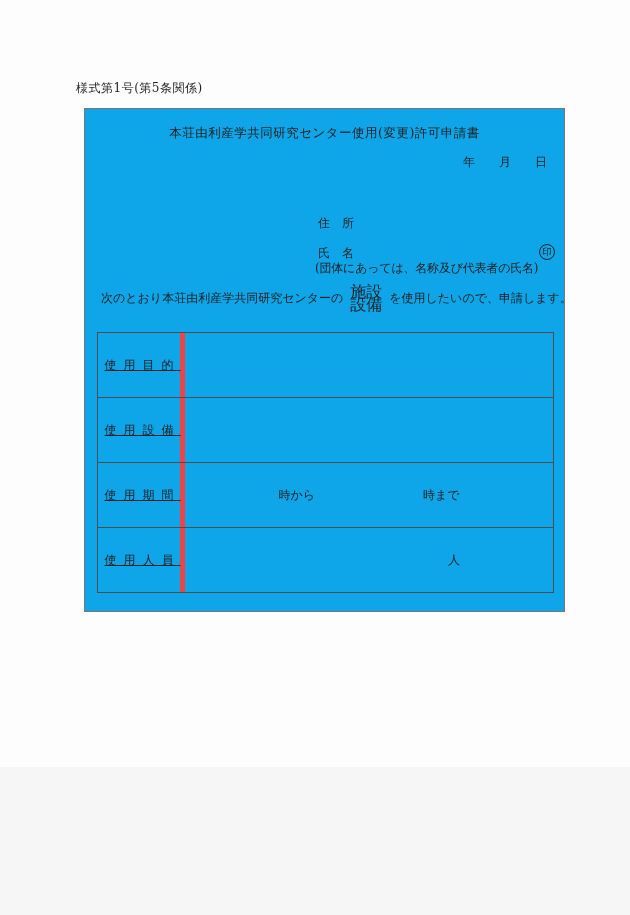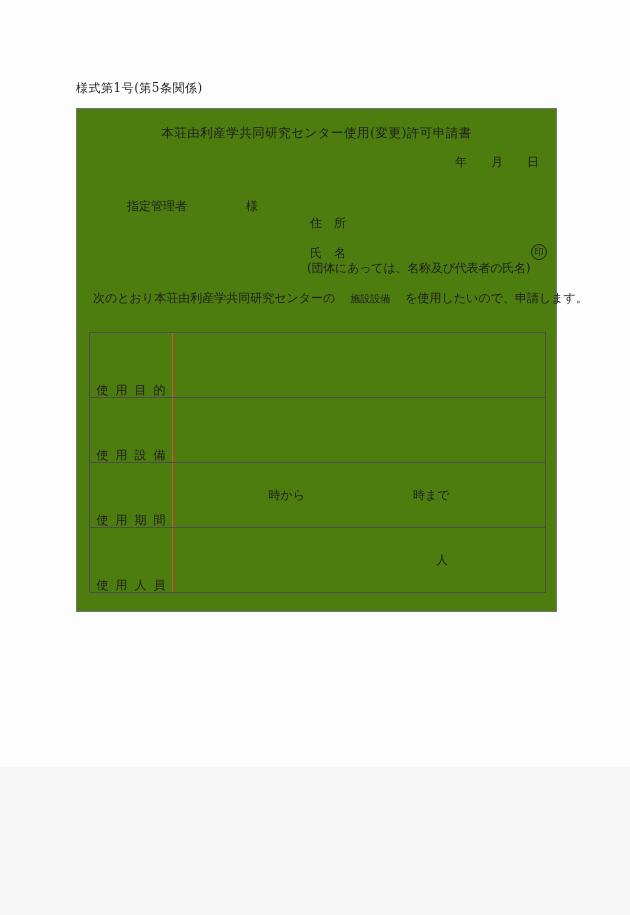--- a/index.html
+++ b/index.html
@@ -14,24 +14,24 @@
     background:#fdfdfd;
     color:#1f1f1f;
     font-size:12px;
     line-height:1.2;
   }
   .form-number{
     position:absolute;left:76px;top:81px;
     letter-spacing:0.5px;
   }
   .sheet{
-    position:absolute;left:76px;top:108px;
+    position:absolute;left:84px;top:108px;
     width:479px;height:502px;
     border:1px solid #767676;
-    background:#4d7c0f;
+    background:#0ea5e9;
   }
   .title{
     position:absolute;top:16px;left:0;width:100%;
     text-align:center;letter-spacing:0.5px;
     font-size:12.5px;
   }
   .date-line{
     position:absolute;top:46px;right:17px;
     white-space:pre;
   }
@@ -55,39 +55,39 @@
     border:1px solid #1f1f1f;border-radius:50%;
     display:flex;align-items:center;justify-content:center;
     font-size:9.5px;line-height:1;
   }
   .name-note{
     position:absolute;top:152px;left:230px;
     font-size:12px;letter-spacing:-0.2px;
   }
   .intro-line{
     position:absolute;top:175px;left:16px;
-    display:flex;align-items:center;gap:15px;
+    display:flex;align-items:center;gap:7px;
     height:28px;white-space:pre;
   }
   .stacked{
-    display:flex;flex-direction:row;
-    font-size:10px;line-height:13px;text-align:center;
+    display:flex;flex-direction:column;
+    font-size:16px;line-height:13px;text-align:center;
   }
   .usage-table{
     position:absolute;left:12px;top:223px;
     width:455px;height:259px;
     border:1px solid #4d4d4d;
     display:flex;flex-direction:column;
   }
   .trow{display:flex;flex:1;}
   .trow + .trow{border-top:1px solid #4d4d4d;}
   .tlabel{
     width:82px;flex:0 0 82px;
-    border-right:1px solid #ef4444;
-    display:flex;align-items:flex-end;justify-content:center;
+    border-right:5px solid #ef4444;
+    display:flex;align-items:center;justify-content:center;text-decoration:underline;
   }
   .tlabel span{letter-spacing:7px;margin-right:-7px;}
   .tcontent{flex:1;position:relative;}
   .tcontent.period{
     display:flex;flex-direction:column;justify-content:center;
     text-align:center;line-height:23px;white-space:pre;
   }
   .tcontent.people{
     display:flex;align-items:center;
     padding-left:263px;box-sizing:border-box;
@@ -99,23 +99,20 @@
 <div class="page">
 
   <div class="form-number">様式第1号(第5条関係)</div>
 
   <div class="sheet">
 
     <div class="title">本荘由利産学共同研究センター使用(変更)許可申請書</div>
 
     <div class="date-line">年　　月　　日</div>
 
-    <div class="addressee-line">
-      <span>指定管理者</span><span class="addressee-honorific">様</span>
-    </div>
 
     <div class="address-line">住　所</div>
 
     <div class="name-line">氏　名</div>
 
     <div class="seal">印</div>
 
     <div class="name-note">(団体にあっては、名称及び代表者の氏名)</div>
 
     <div class="intro-line">

